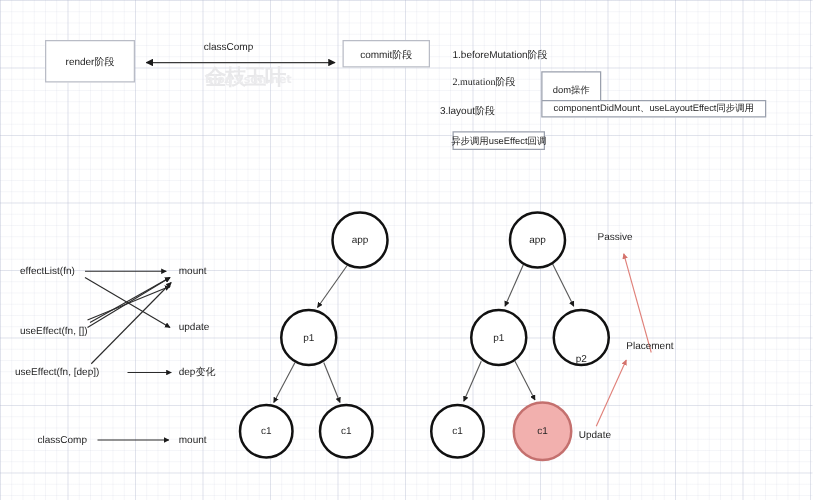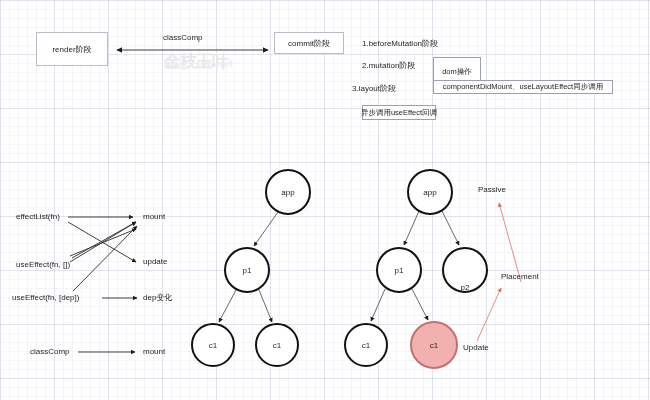--- a/index.html
+++ b/index.html
@@ -147,21 +147,21 @@
   <span class="node-text" style="left:465px;top:287px;">p2</span>
   <span class="node-text" style="left:366px;top:345px;">c1</span>
   <span class="node-text" style="left:434px;top:345px;">c1</span>
 
   <div class="box" style="left:36px;top:32px;width:72px;height:34px;">render阶段</div>
   <div class="box" style="left:274px;top:32px;width:70px;height:22px;">commit阶段</div>
   <span class="lbl" style="left:163px;top:34px;">classComp</span>
 
   <span class="lbl" style="left:362px;top:40px;">1.beforeMutation阶段</span>
 
-  <span class="lbl" style="left:362px;top:62px;">2.mutation阶段</span>
+  <span class="lbl" style="left:362px;top:62px;font-family:Liberation Serif, serif;">2.mutation阶段</span>
   <div class="box thin" style="left:433px;top:57px;width:48px;height:30px;font-size:7.5px;">dom操作</div>
 
   <span class="lbl" style="left:352px;top:85px;">3.layout阶段</span>
   <div class="box thin" style="left:433px;top:80px;width:180px;height:14px;font-size:7.5px;">componentDidMount、useLayoutEffect同步调用</div>
 
   <div class="box thin" style="left:362px;top:105px;width:74px;height:15px;font-size:7.5px;">异步调用useEffect回调</div>
 
   <span class="lbl" style="left:16px;top:213px;">effectList(fn)</span>
   <span class="lbl" style="left:16px;top:261px;">useEffect(fn, [])</span>
   <span class="lbl" style="left:12px;top:294px;">useEffect(fn, [dep])</span>

